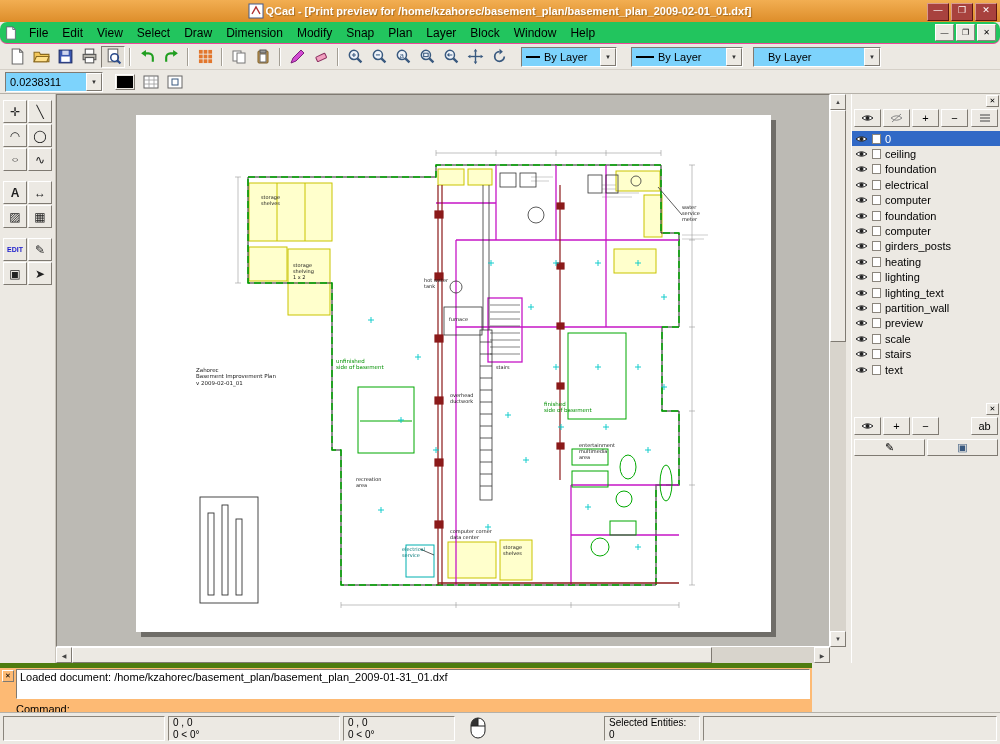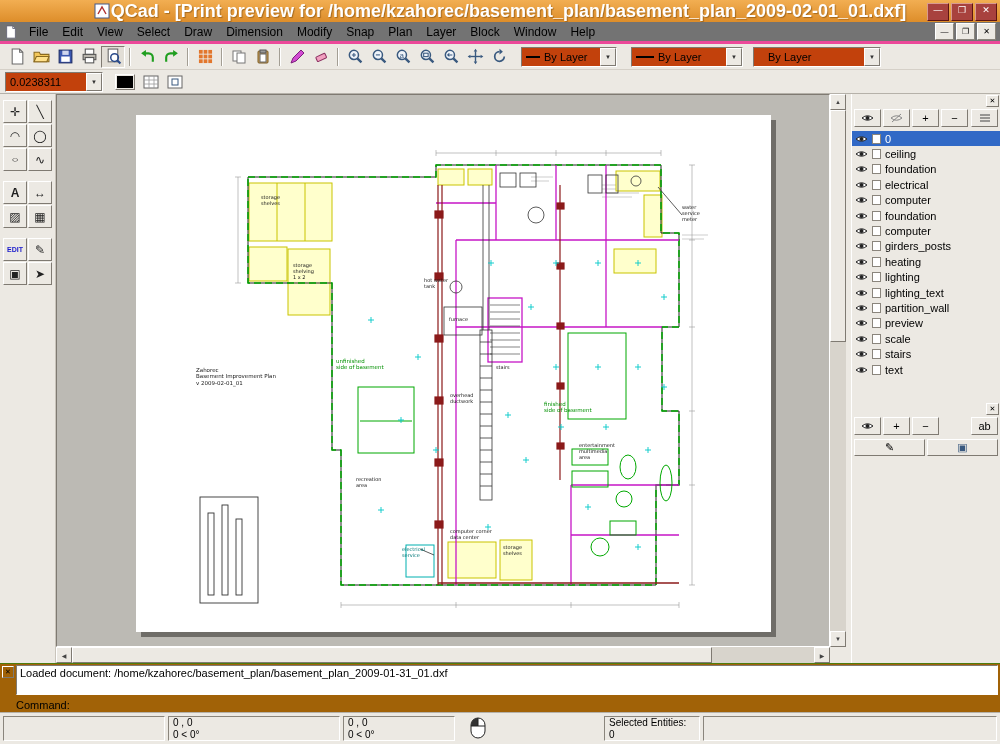--- a/index.html
+++ b/index.html
@@ -2,44 +2,44 @@
 <html><head>
 <meta charset="utf-8">
 <style>
   html,body{margin:0;padding:0;}
   .app{position:relative;width:1000px;height:744px;background:#ECE9E3;overflow:hidden;
        font-family:"Liberation Sans",sans-serif;font-size:12px;color:#000;}
 
   
   .titlebar{position:absolute;left:0;top:0;width:100%;height:22px;
     background:linear-gradient(#F2AE52,#DD8D2A);display:flex;align-items:center;justify-content:center;}
-  .title-text{font-weight:bold;color:#fff;font-size:18px;margin-left:1px;text-shadow:1px 1px 1px rgba(90,50,0,.45);
+  .title-text{font-weight:bold;color:#fff;font-size:11px;margin-left:1px;text-shadow:1px 1px 1px rgba(90,50,0,.45);
     white-space:nowrap;}
   .win-btns{position:absolute;right:3px;top:3px;display:flex;gap:2px;}
   .wbtn{width:20px;height:16px;background:#A8423E;border:1px solid;border-color:#d89a90 #5d1512 #5d1512 #d89a90;
     color:#fff;font-size:9px;line-height:13px;text-align:center;cursor:default;}
 
   
-  .menubar{position:absolute;top:22px;left:0;width:100%;height:22px;background:#737373;
-    border-bottom:3px solid #ec4899;display:flex;align-items:center;padding-left:4px;box-sizing:border-box;}
+  .menubar{position:absolute;top:22px;left:0;width:100%;height:22px;background:#22c55e;
+    border-bottom:1px solid #ec4899;display:flex;align-items:center;padding-left:4px;box-sizing:border-box;border-radius:7px;}
   .menu-item{padding:2px 7px;font-size:12px;white-space:nowrap;}
   .mdi-btns{margin-left:auto;margin-right:4px;display:flex;gap:2px;}
   .mdibtn{width:17px;height:15px;border:1px solid;border-color:#fff #8a857c #8a857c #fff;background:#ECE9E3;
     font-size:8px;display:flex;align-items:center;justify-content:center;}
 
   
   .toolbar{position:absolute;left:0;width:100%;background:#ECE9E3;display:flex;align-items:center;
     padding-left:5px;box-sizing:border-box;}
   #toolbar1{top:44px;height:26px;border-bottom:1px solid #d5d0c8;}
   #toolbar2{top:70px;height:24px;border-bottom:1px solid #b5b1a9;}
   .tbtn{width:24px;height:22px;display:flex;align-items:center;justify-content:center;border:1px solid transparent;
     box-sizing:border-box;flex:none;}
   .tbtn.pressed{border:1px solid;border-color:#7f7a72 #fff #fff #7f7a72;background:#e2ded6;}
   .sep{width:0;height:18px;border-left:1px solid #a39e94;border-right:1px solid #fff;margin:0 4px;flex:none;}
-  .combo{height:20px;background:#c2410c;border:1px solid;border-color:#7f7a72 #fff #fff #7f7a72;display:flex;
+  .combo{height:20px;background:#7dd3fc;border:1px solid;border-color:#7f7a72 #fff #fff #7f7a72;display:flex;
     align-items:center;font-size:11px;box-sizing:border-box;flex:none;}
   .combo .cval{padding-left:4px;flex:1;white-space:nowrap;overflow:hidden;}
   .combo .carrow{width:16px;height:18px;background:#ECE9E3;border:1px solid;border-color:#fff #7f7a72 #7f7a72 #fff;
     display:flex;align-items:center;justify-content:center;font-size:6px;color:#333;box-sizing:border-box;}
   .swatch-line{width:14px;height:2px;background:#000;margin-left:4px;flex:none;}
   .blk-swatch{width:20px;height:16px;background:#000;border:1px solid;border-color:#fff #7f7a72 #7f7a72 #fff;
     box-sizing:border-box;background-clip:content-box;padding:1px;}
 
   
   .tool-palette{position:absolute;left:0;top:94px;width:56px;height:569px;background:#ECE9E3;
@@ -88,22 +88,22 @@
     display:flex;align-items:center;justify-content:center;font-size:11px;box-sizing:border-box;flex:none;}
   .pbtn.right{margin-left:auto;}
   .layer-list{margin-top:2px;}
   .layer-row{display:flex;align-items:center;height:15.4px;padding-left:3px;gap:4px;font-size:11px;}
   .layer-row.selected{background:#3169C6;color:#fff;}
   .row-icon{width:9px;height:10px;background:#fff;border:1px solid #8a857c;box-sizing:border-box;flex:none;}
   .block-row2{display:flex;gap:2px;padding:2px;}
   .pbtn.wide{flex:1;height:17px;}
 
   
-  .command-dock{position:absolute;left:0;top:663px;width:1000px;height:49px;background:#a16207;
-    border-top:1px solid #4d7c0f;box-sizing:border-box;}
+  .command-dock{position:absolute;left:0;top:663px;width:812px;height:49px;background:#fdba74;
+    border-top:5px solid #4d7c0f;box-sizing:border-box;}
   .dock-close{position:absolute;left:2px;top:2px;width:12px;height:12px;border:1px solid;
     border-color:#fff #7f7a72 #7f7a72 #fff;font-size:7px;line-height:10px;text-align:center;box-sizing:border-box;}
   .cmd-history{position:absolute;left:16px;top:1px;right:2px;height:30px;background:#fff;border:1px solid;
     border-color:#7f7a72 #fff #fff #7f7a72;font-size:11px;line-height:14px;padding-left:3px;overflow:hidden;
     box-sizing:border-box;}
   .cmd-row{position:absolute;left:16px;top:33px;right:2px;height:15px;display:flex;align-items:center;font-size:11px;}
   .cmd-input{flex:1;border:none;background:transparent;outline:none;font:11px "Liberation Sans",sans-serif;}
 
   
   .statusbar{position:absolute;left:0;top:712px;width:1000px;height:32px;background:#ECE9E3;

